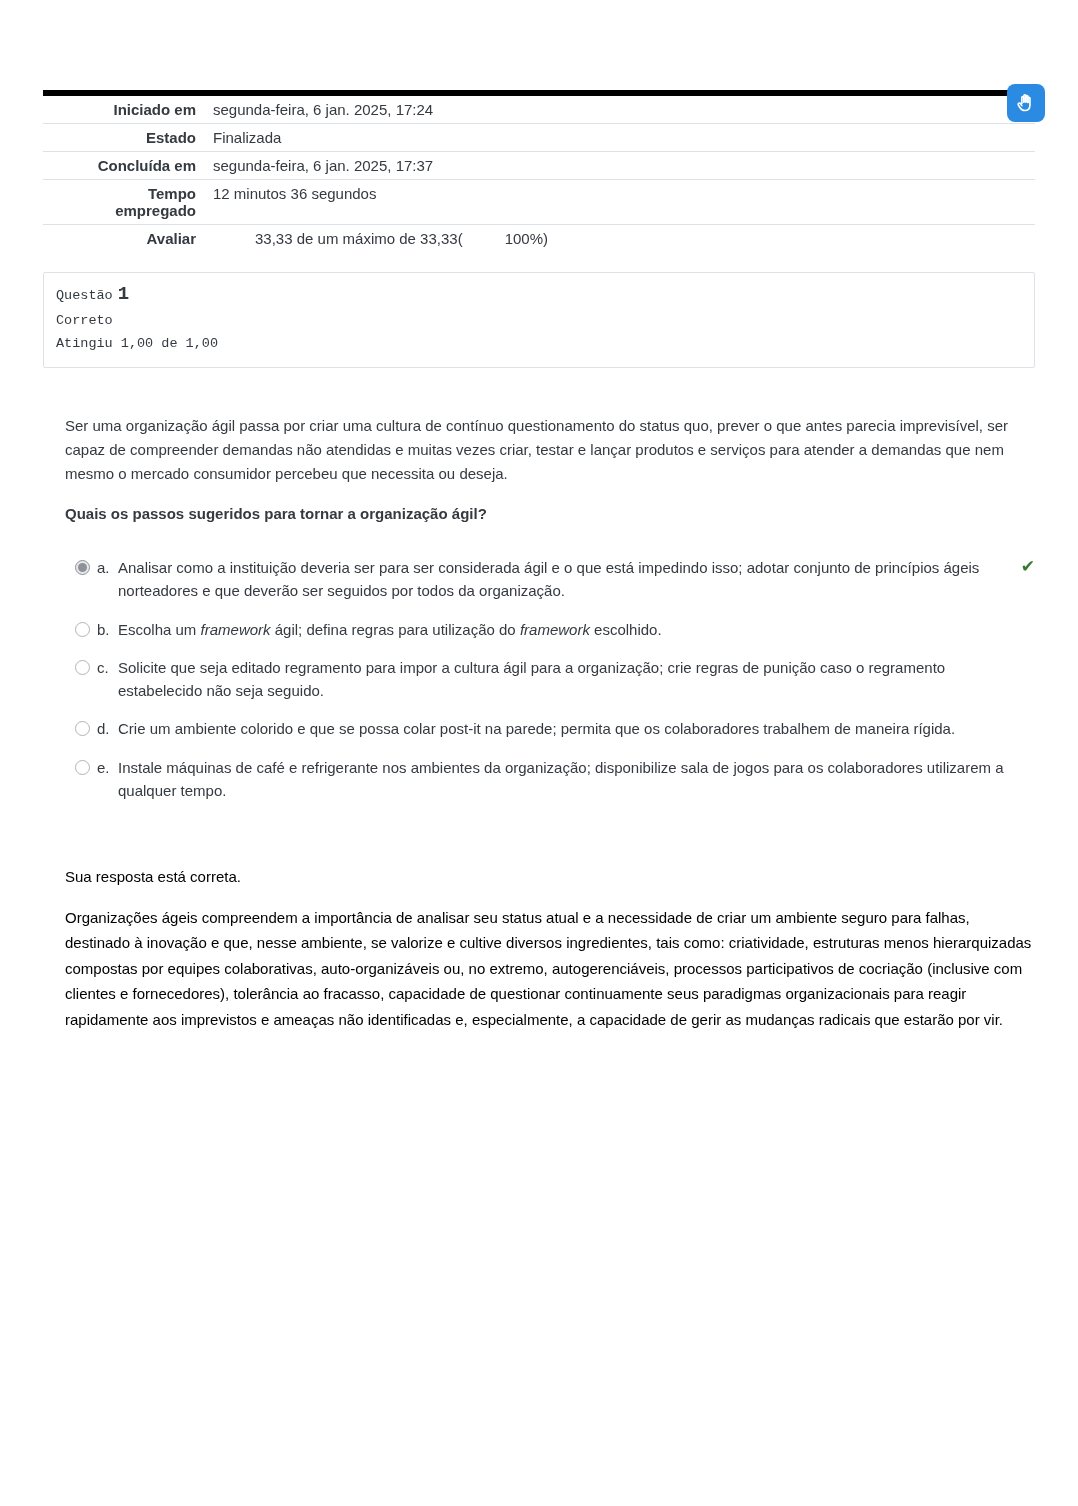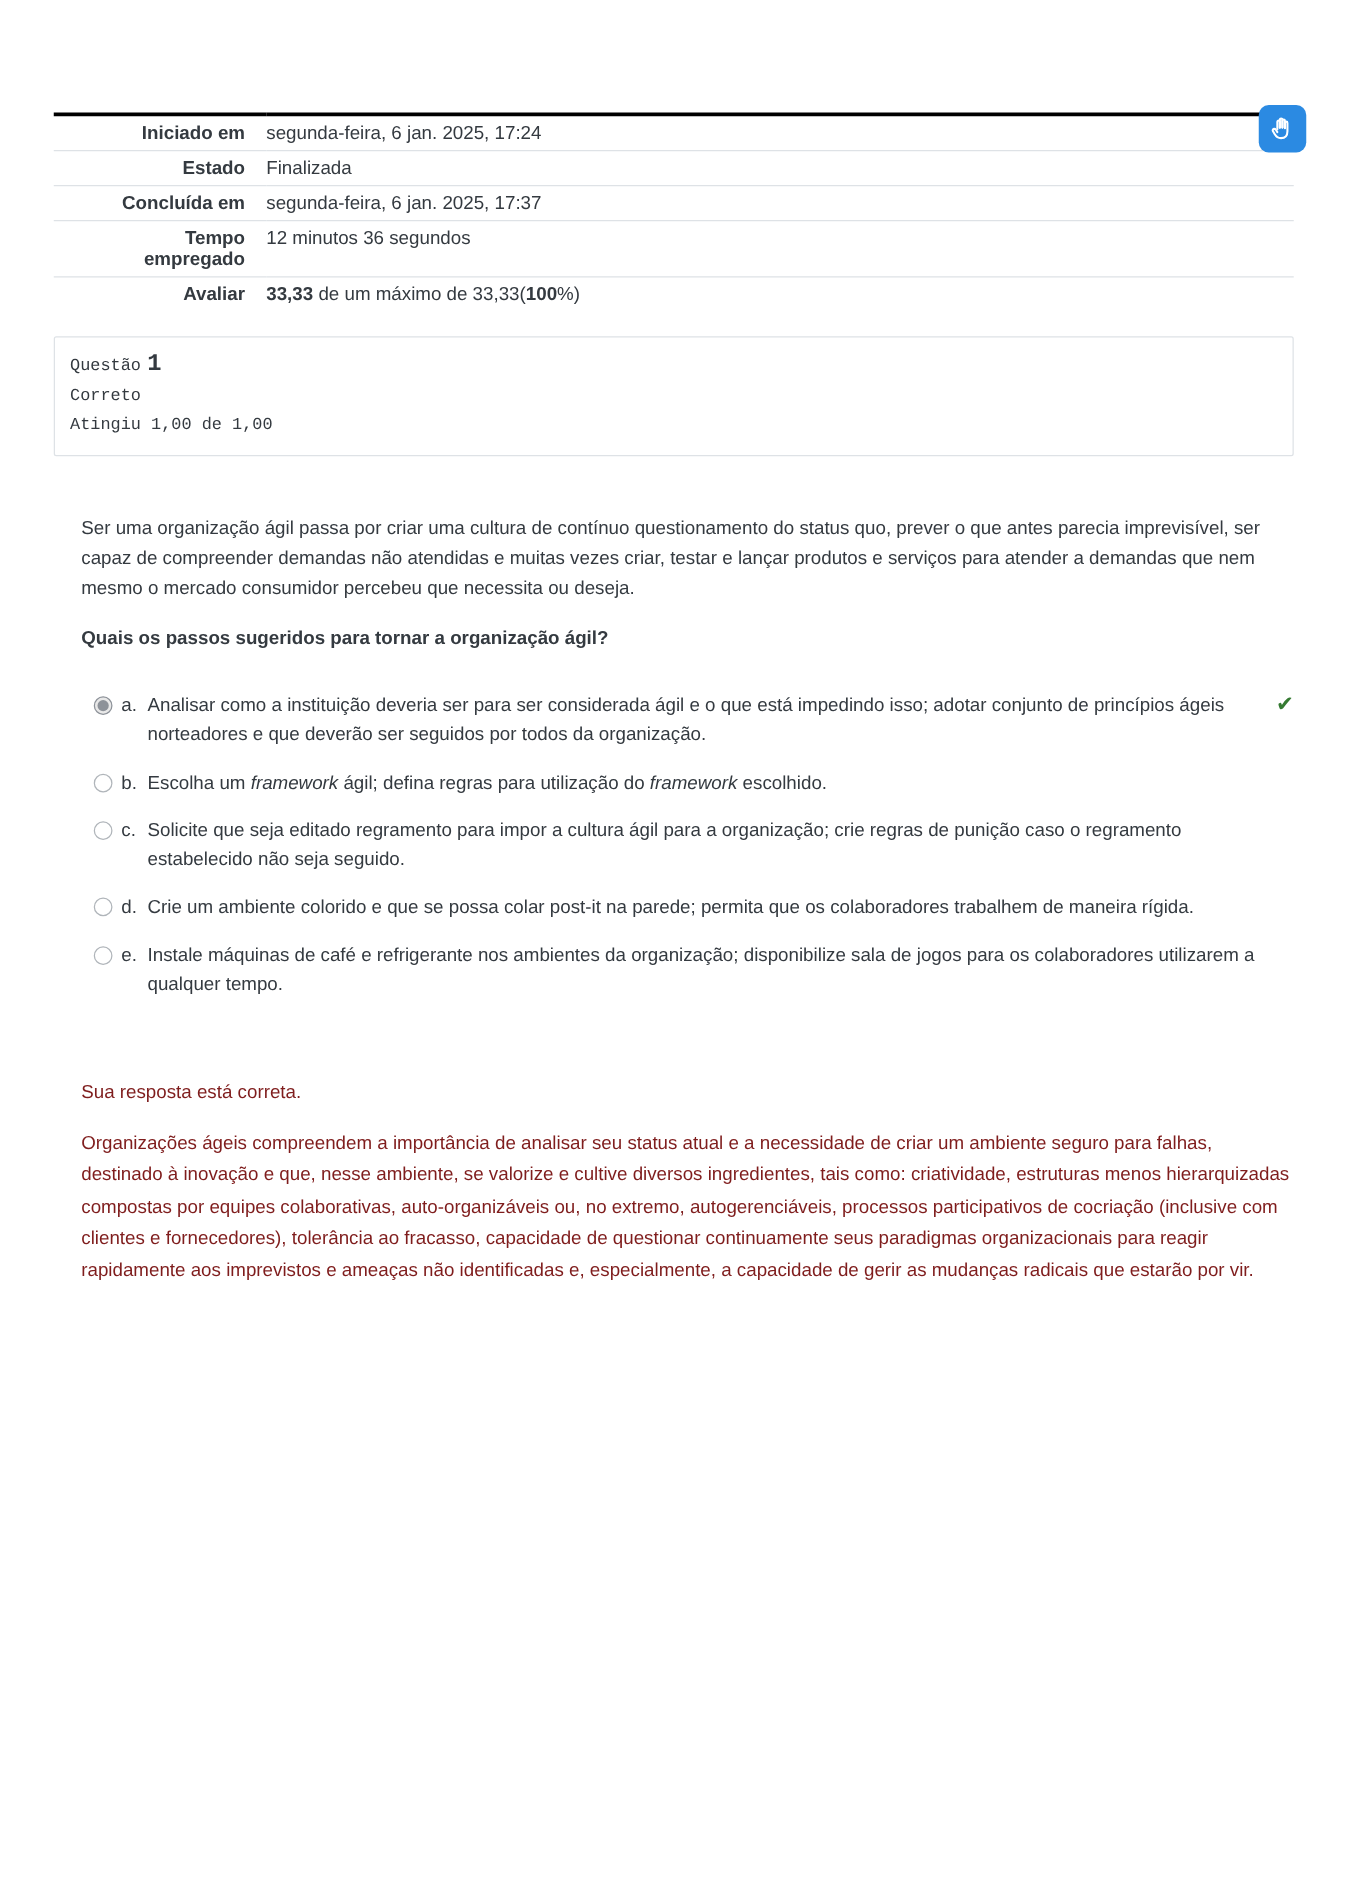--- a/index.html
+++ b/index.html
@@ -9,28 +9,28 @@
     font-family: "Liberation Sans", "DejaVu Sans", sans-serif;
     color: #343a40;
     position: relative;
     font-size: 15px;
   }
   .page { padding: 90px 43px 0 43px; position: relative; }
 
   
   table.summary { width: 100%; border-collapse: collapse; font-size: 15px; }
   table.summary tr { border-bottom: 1px solid #dee2e6; }
-  table.summary tr:first-child { border-top: 3px solid #000000; }
+  table.summary tr:first-child { border-top: 6px solid #000000; }
   table.summary tr:last-child { border-bottom: none; }
   table.summary th {
     width: 170px; text-align: right; font-weight: bold;
     padding: 5px 17px 5px 0; vertical-align: top; white-space: pre-line;
   }
   table.summary td { padding: 5px 0; vertical-align: top; }
-  .bold { font-weight: bold; }
+  .bold { font-weight: normal; margin-left: 42px; }
 
   
   .acc-btn {
     position: absolute; top: 84px; right: 33px;
     width: 38px; height: 38px; border-radius: 8px;
     background: #2b8ae2; border: none; cursor: pointer;
     display: flex; align-items: center; justify-content: center;
   }
 
   
@@ -65,21 +65,21 @@
   }
   .letter { flex: none; width: 28px; padding-left: 7px; }
   .opt-text { flex: 1; }
   .it { font-style: italic; }
   .check {
     flex: none; width: 26px; text-align: right;
     color: #357a32; font-size: 17px; font-weight: bold; line-height: 1.35;
   }
 
   
-  .feedback { margin-top: 62px; color: #7f1d1d; line-height: 1.7; padding-left: 0; }
+  .feedback { margin-top: 62px; color: #000000; line-height: 1.7; padding-left: 0; }
   .feedback .correct-line { margin-bottom: 15px; }
   .feedback .explanation { max-width: 992px; }
 </style>
 </head>
 <body>
 
 <div class="page">
 
   <button class="acc-btn" title="">
     <span style="display:flex;">

